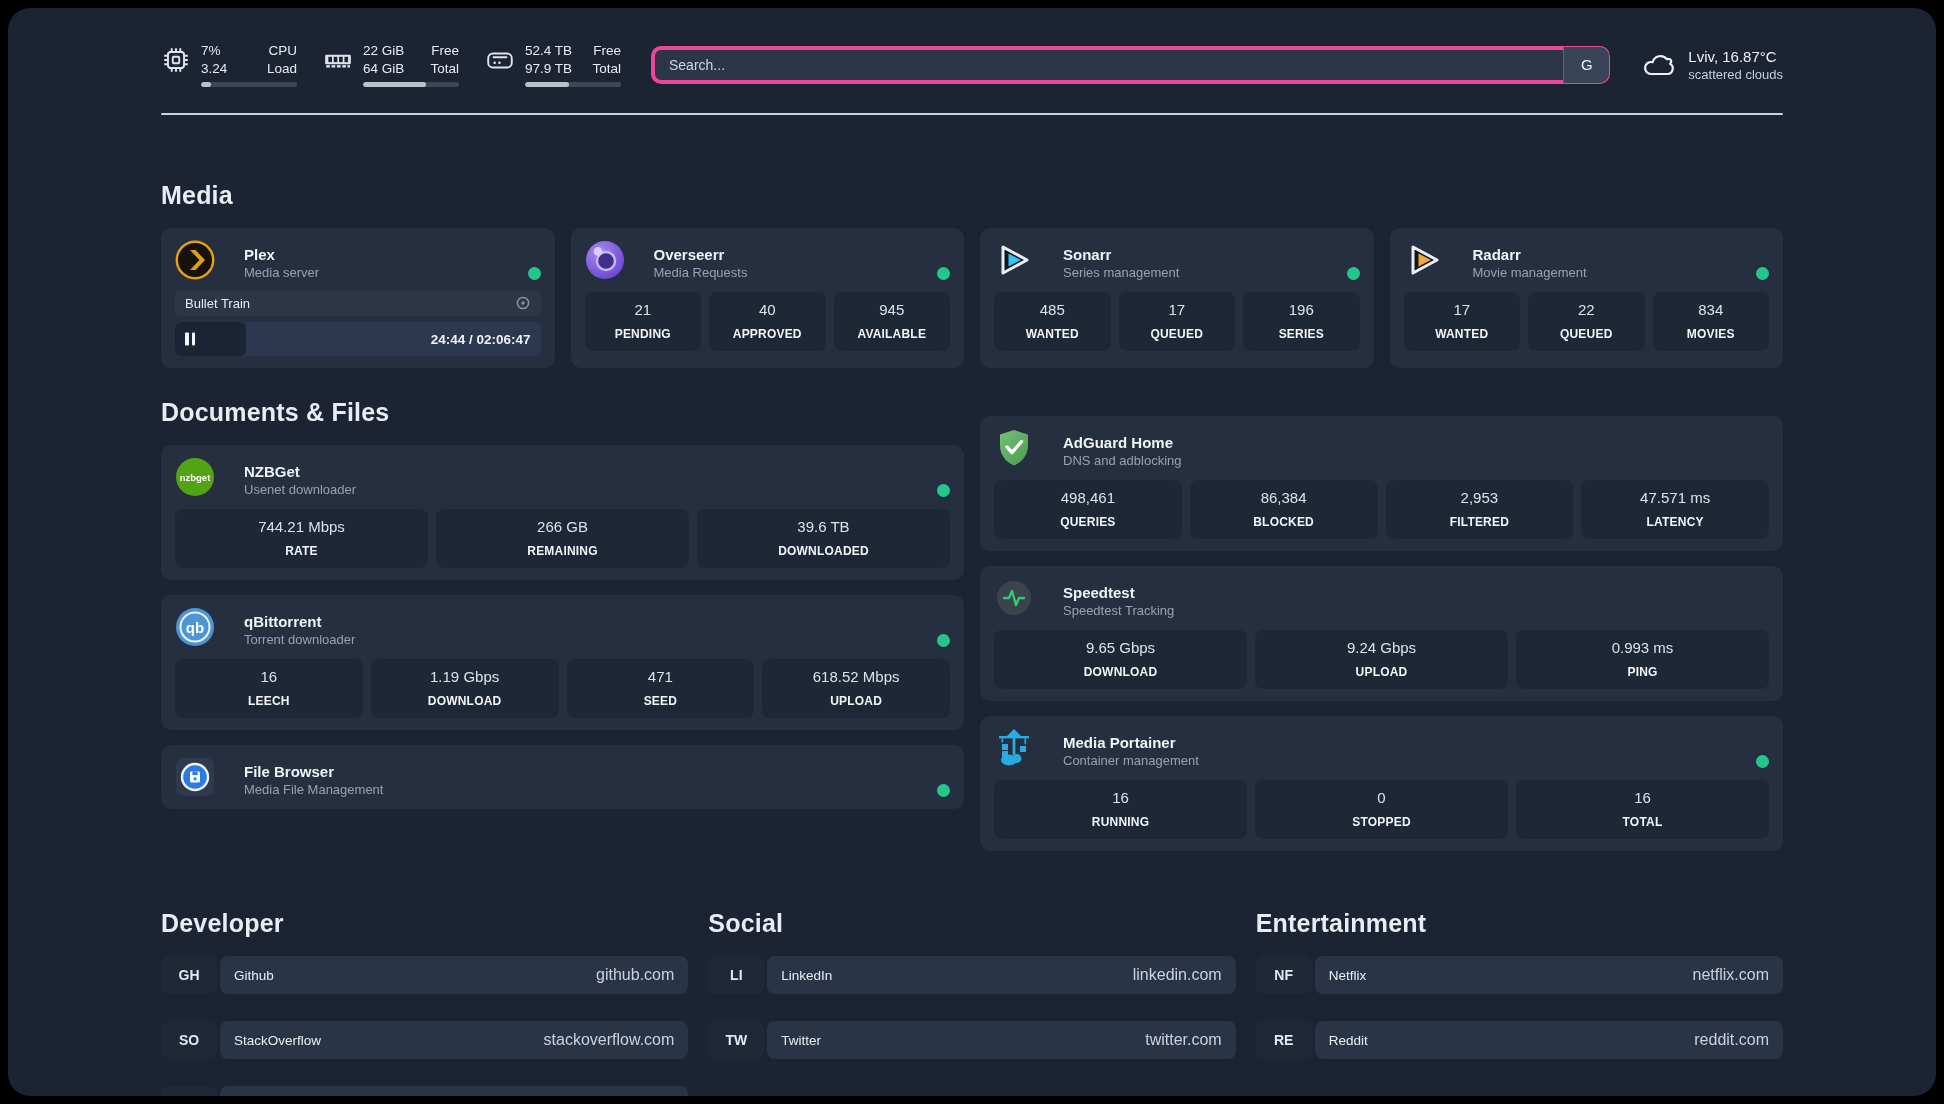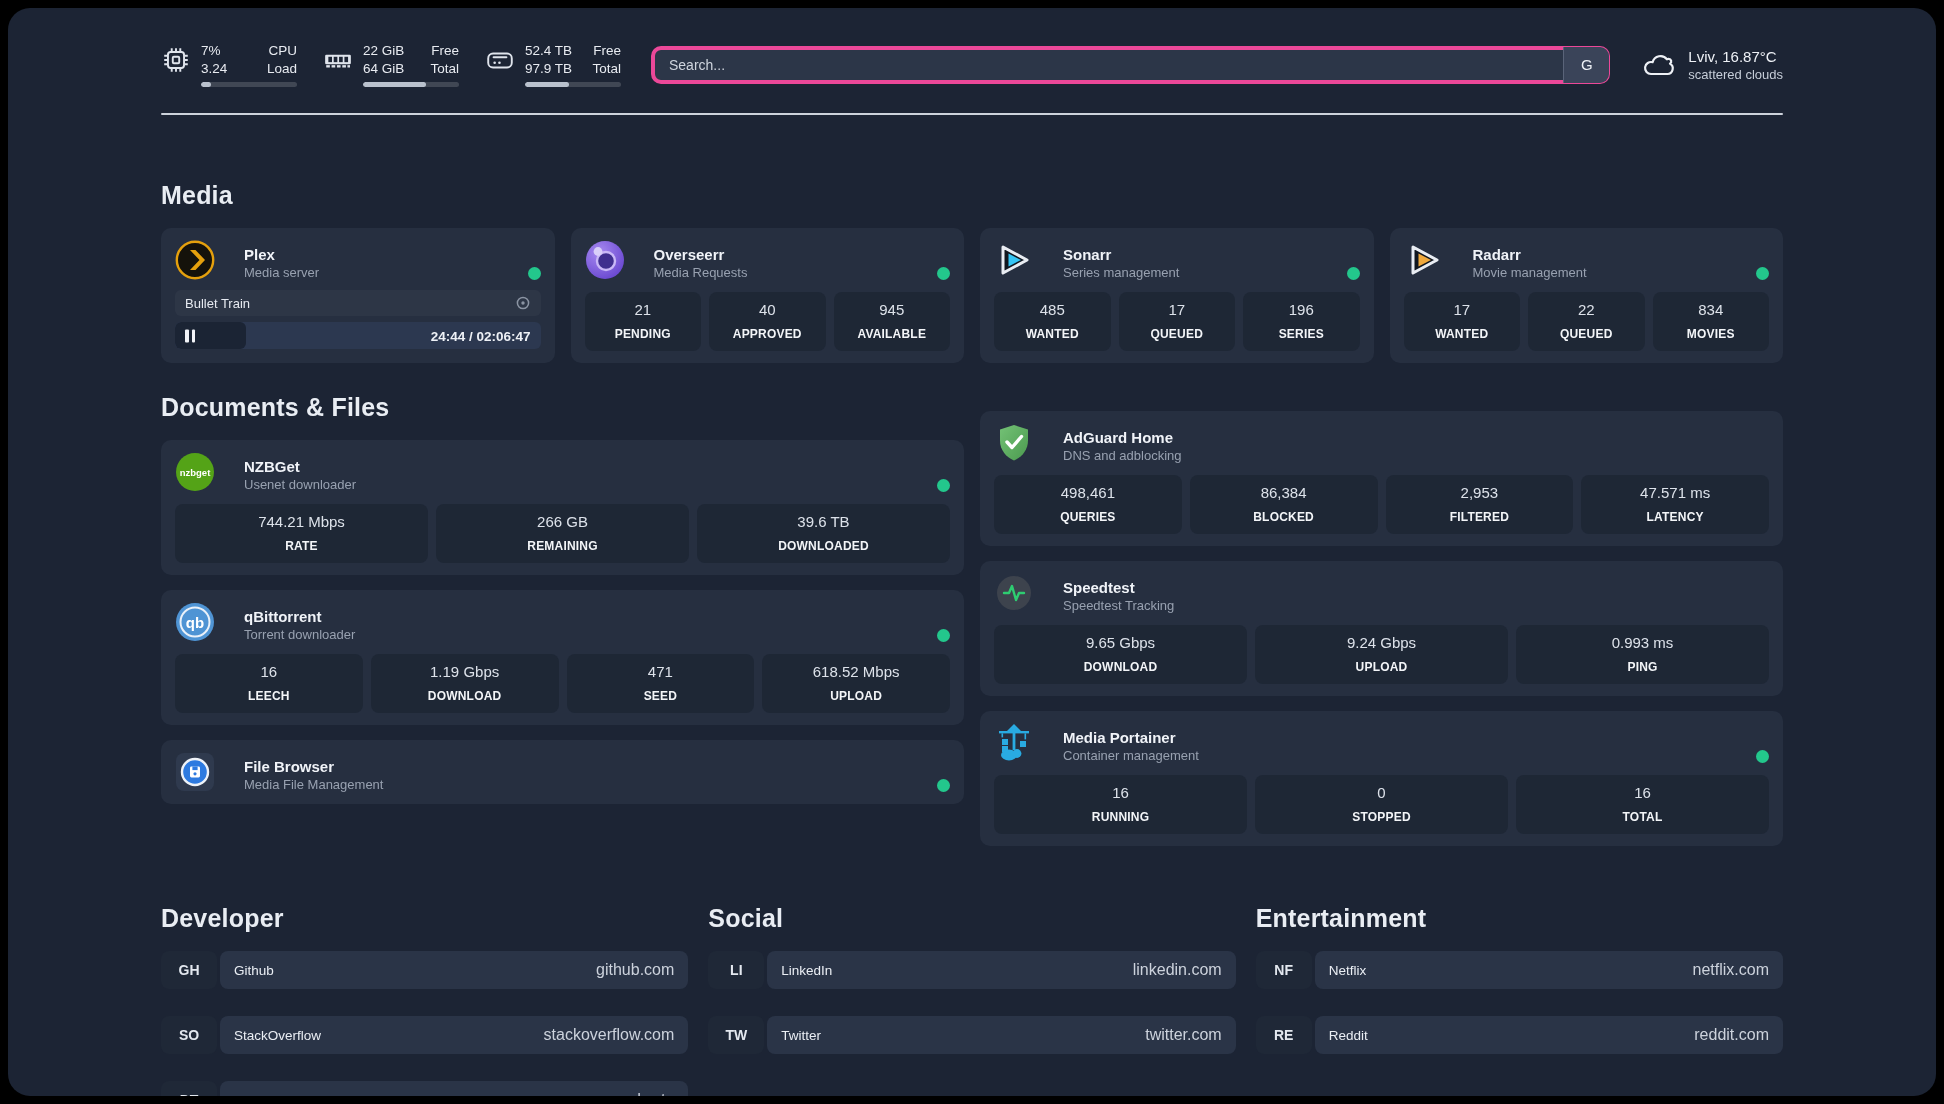--- a/index.html
+++ b/index.html
@@ -70,21 +70,21 @@
   .stat { flex:1; background:#1e2735; border-radius:8px; padding:9px 6px 10px; text-align:center; }
   .stat-value { font-size:15px; color:#dde2ea; }
   .stat-label { font-size:12px; font-weight:700; color:#f3f5f8; margin-top:9px; letter-spacing:.2px; }
 
   
   .np-title-row {
     margin-top:10px; display:flex; align-items:center; justify-content:space-between;
     background:rgba(255,255,255,.035); border-radius:6px; padding:5px 10px;
     font-size:13px; color:#e6eaf1;
   }
-  .np-bar { margin-top:6px; height:27px; border-radius:6px; background:#2c3850; position:relative; overflow:hidden; }
+  .np-bar { margin-top:6px; height:34px; border-radius:6px; background:#2c3850; position:relative; overflow:hidden; }
   .np-played { position:absolute; left:0; top:0; bottom:0; background:#1b2434; border-radius:6px; }
   .np-pause { position:absolute; left:10px; top:50%; transform:translateY(-50%); display:flex; gap:3px; cursor:pointer; }
   .np-pause i { display:block; width:3.5px; height:13px; background:#f2f4f8; border-radius:1px; }
   .np-time { position:absolute; right:10px; top:50%; transform:translateY(-50%); font-size:13.5px; font-weight:600; color:#eef1f6; }
 
   
   .bookmarks { display:grid; grid-template-columns:repeat(3,1fr); gap:20px; margin-top:58px; }
   .bm-rows { display:flex; flex-direction:column; gap:27px; margin-top:18px; }
   .bm-row { display:flex; height:38px; cursor:pointer; }
   .bm-abbr {

